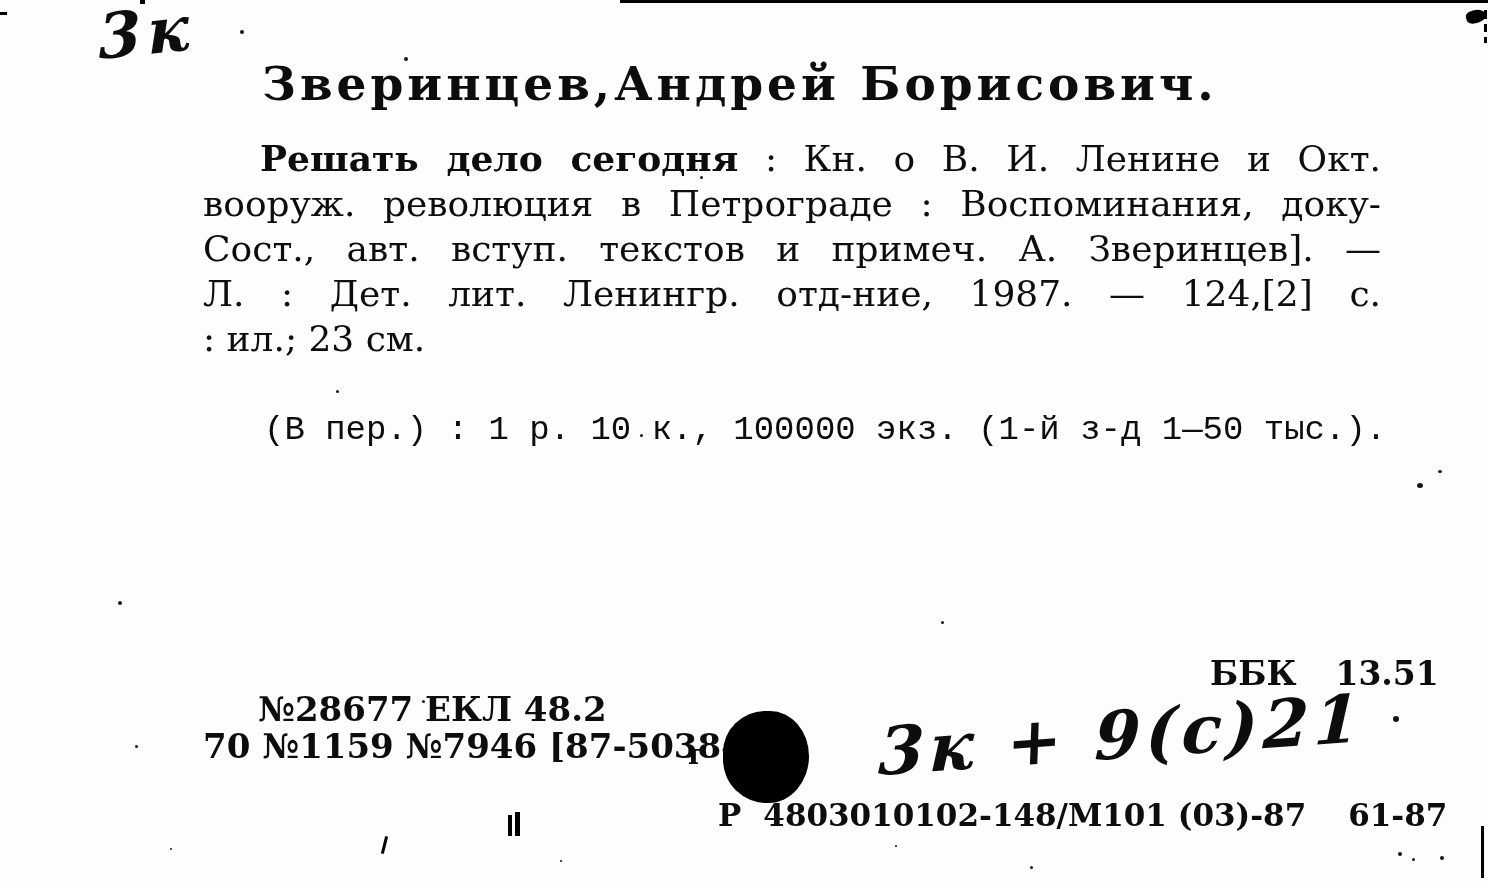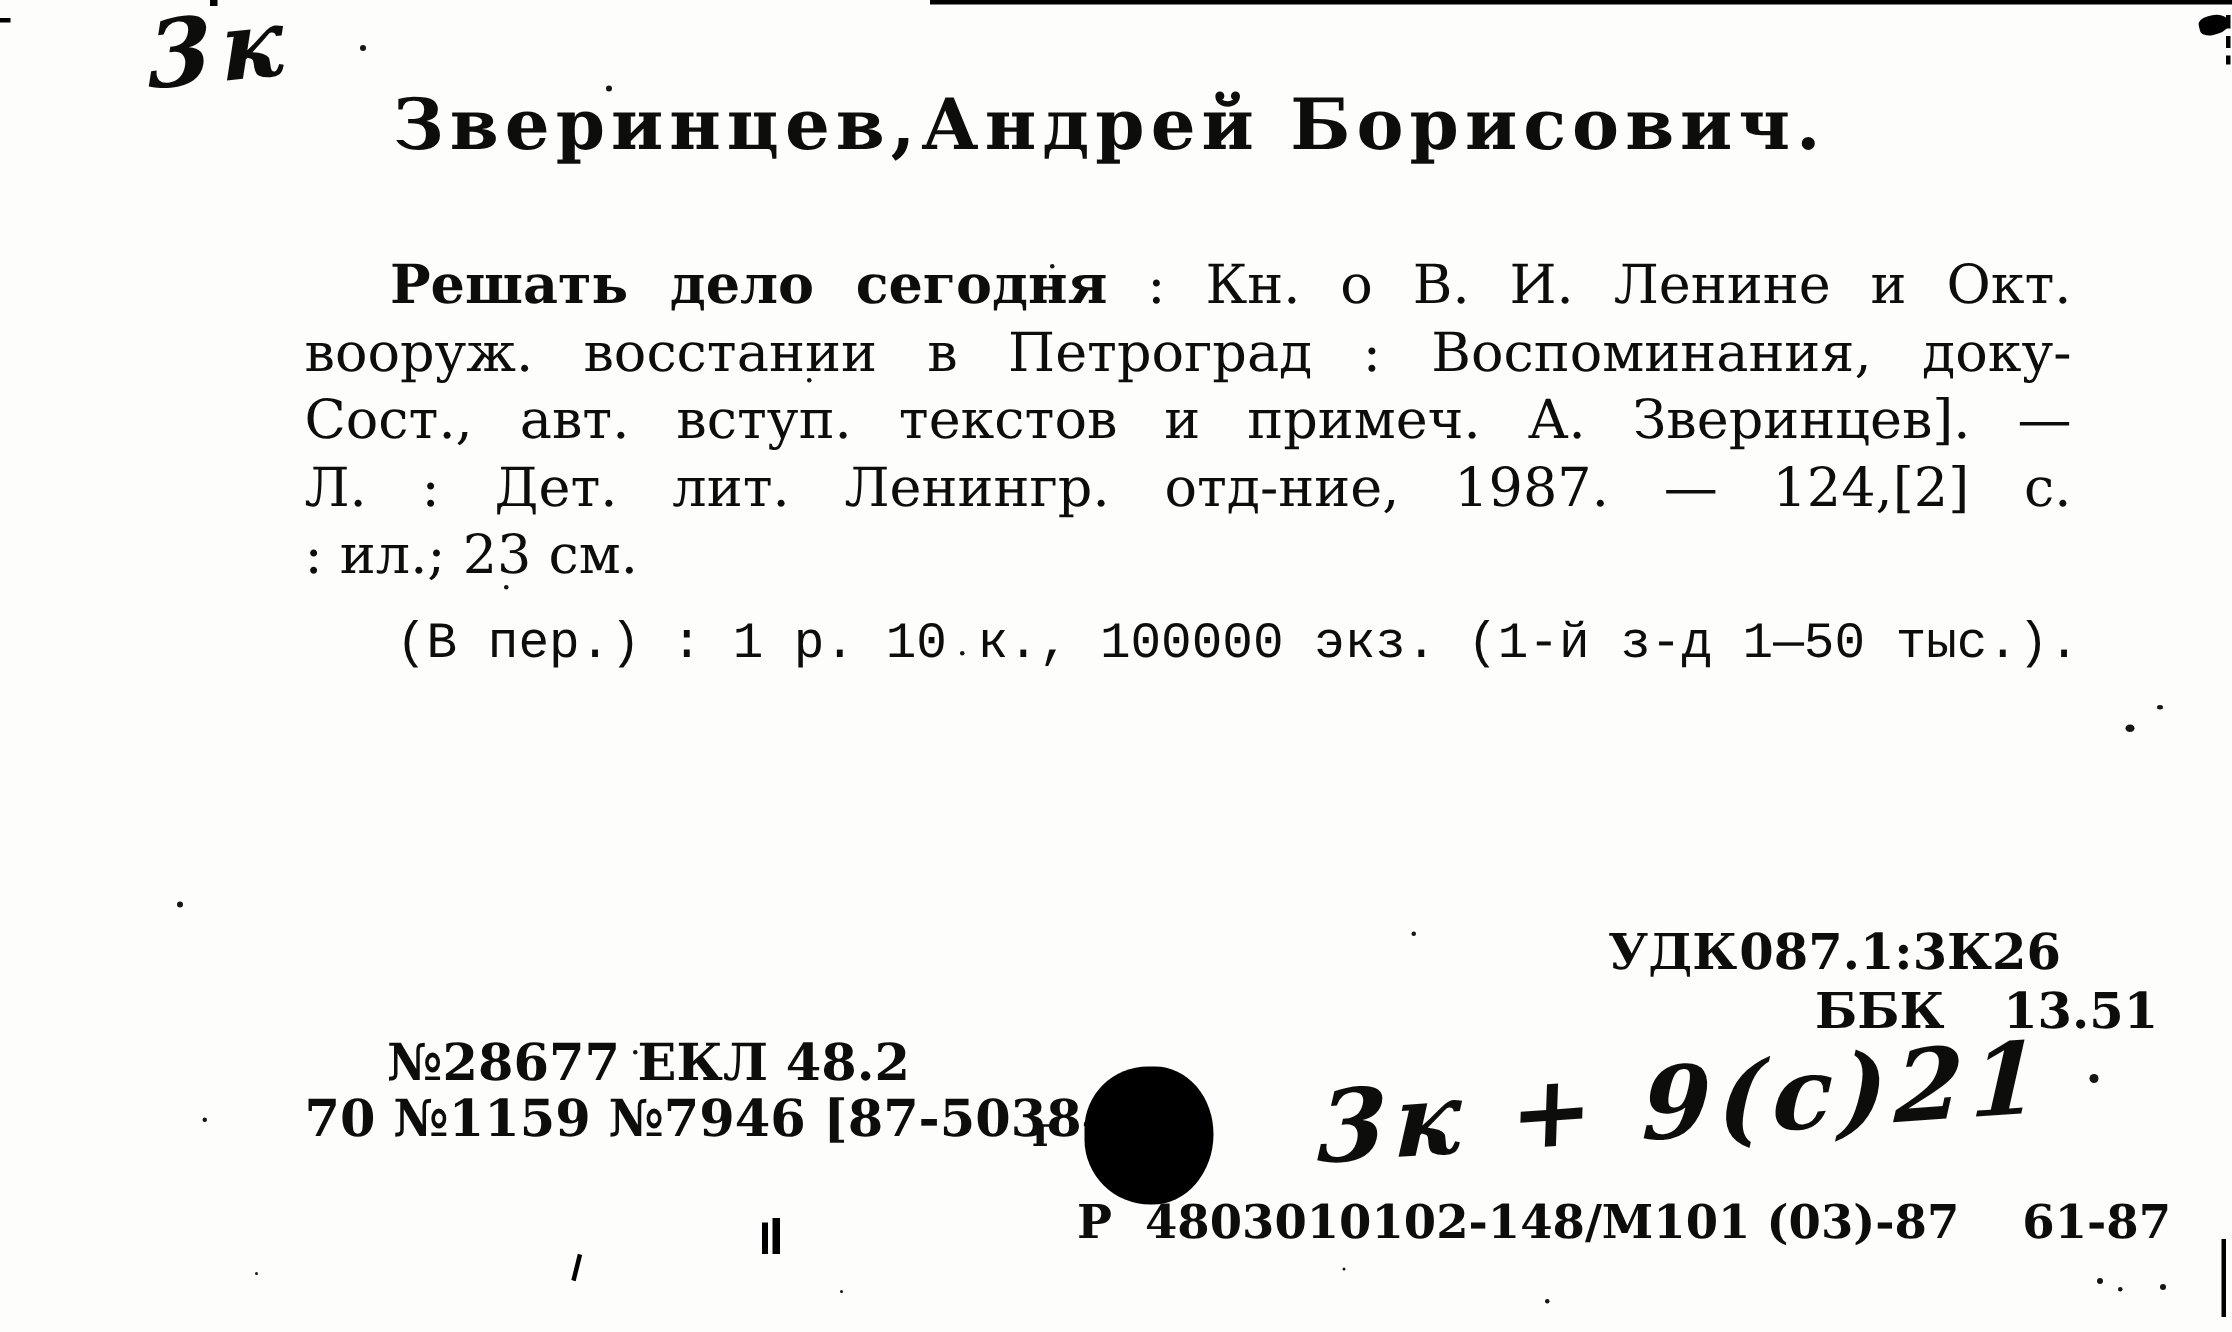--- a/index.html
+++ b/index.html
@@ -23,21 +23,21 @@
     position:absolute;left:262px;top:56px;
     font-size:47px;font-weight:bold;letter-spacing:4px;
     white-space:nowrap;
   }
   
   .desc{
     position:absolute;left:203px;top:136px;width:1178px;
     font-size:36px;line-height:45px;
   }
   .jline{text-align:justify;text-align-last:justify;}
-  .desc .first{text-indent:57px;margin-top:32px;}
+  .desc .first{text-indent:57px;}
   .plain{text-align:left;text-align-last:left;}
   .b{font-weight:bold;}
   
   .price{
     position:absolute;left:264px;top:411px;
     font-size:34px;white-space:nowrap;font-family:Liberation Mono, monospace;
   }
   
   .entries{
     position:absolute;left:203px;top:474px;width:1178px;
@@ -94,33 +94,29 @@
 <div class="card">
 
   <div class="class-mark">3к</div>
 
   <div class="heading">Зверинцев,Андрей Борисович.</div>
 
   <div class="desc">
     <div class="jline first">
       <span class="b">Решать дело сегодня</span><span> : Кн. о В. И. Ленине и Окт.</span>
     </div>
-    <div class="jline">вооруж. восстании в Петроград : Воспоминания, доку-</div>
+    <div class="jline">вооруж. революция в Петрограде : Воспоминания, доку-</div>
     <div class="jline">Сост., авт. вступ. текстов и примеч. А. Зверинцев]. —</div>
     <div class="jline">Л. : Дет. лит. Ленингр. отд-ние, 1987. — 124,[2] с.</div>
     <div class="plain">: ил.; 23 см.</div>
   </div>
 
   <div class="price">(В пер.) : 1 р. 10 к., 100000 экз. (1-й з-д 1—50 тыс.).</div>
 
 
-  <div class="class-row udk">
-    <span>УДК</span>
-    <span>087.1:3К26</span>
-  </div>
   <div class="class-row bbk">
     <span>ББК</span>
     <span>13.51</span>
   </div>
 
   <div class="reg">
     <div class="indent">№28677 ЕКЛ 48.2</div>
     <div>
       <span>70</span>
       <span>№1159 №7946 [87-50384]</span>

